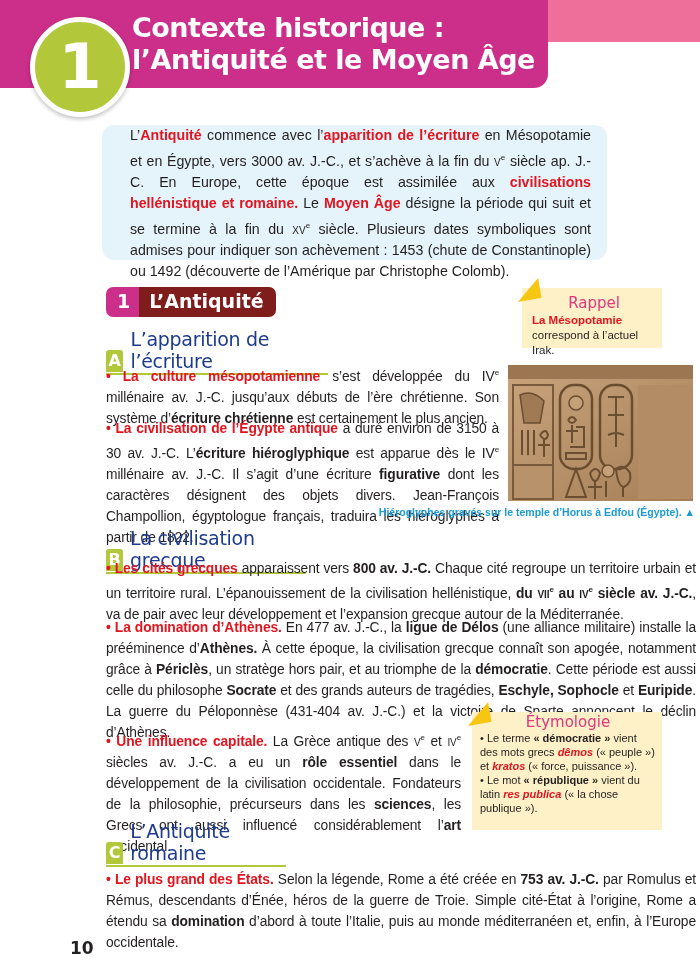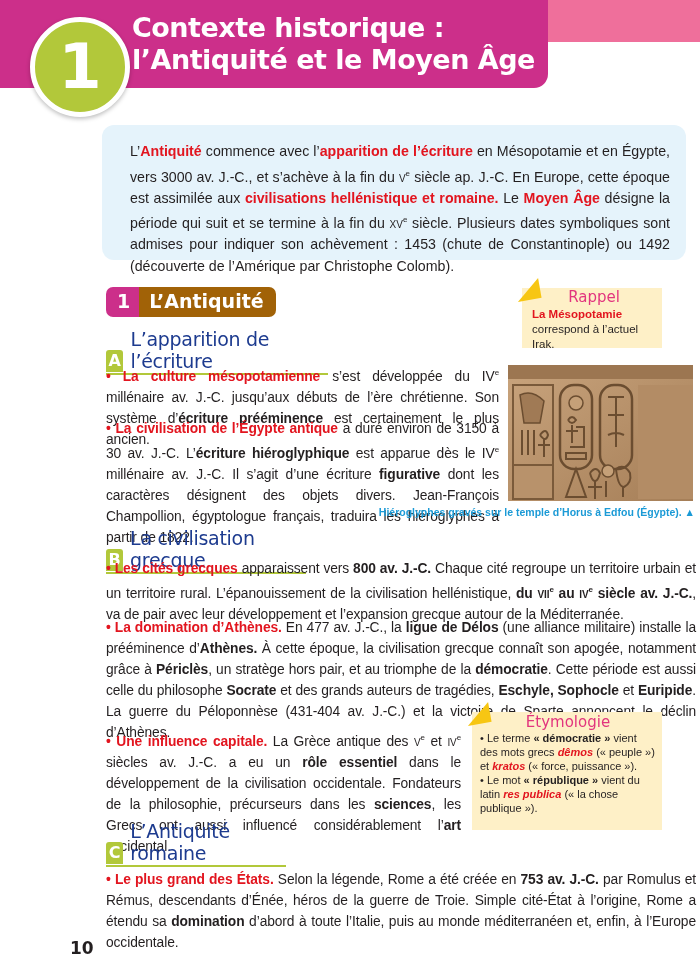--- a/index.html
+++ b/index.html
@@ -4,29 +4,29 @@
 <style>
   * { box-sizing: border-box; margin: 0; padding: 0; }
   html, body { width: 700px; height: 973px; background: #ffffff; overflow: hidden; }
   body { position: relative; font-family: "Liberation Sans", sans-serif; color: #231f20; }
   .top-band-pink { position: absolute; left: 548px; top: 0; width: 152px; height: 42px; background: #ef6f9b; }
   .title-bar { position: absolute; left: 0; top: 0; width: 548px; height: 88px; background: #cc2f8a; border-bottom-right-radius: 14px; }
   .chapter-circle { position: absolute; left: 30px; top: 17px; width: 100px; height: 100px; border-radius: 50%; background: #b2c83a; border: 5px solid #ffffff; box-shadow: 0 2px 4px rgba(0,0,0,0.25); display: flex; align-items: center; justify-content: center; }
   .chapter-number { color: #ffffff; font-weight: bold; font-size: 62px; font-family: "DejaVu Sans", sans-serif; line-height: 1; }
   .chapter-title { position: absolute; left: 132px; top: 12px; color: #ffffff; font-family: "DejaVu Sans", sans-serif; font-weight: bold; font-size: 27px; line-height: 32px; letter-spacing: -0.5px; }
 
-  .intro-box { position: absolute; left: 102px; top: 125px; width: 584px; height: 135px; background: #e5f3fb; border-radius: 12px; padding: 16px 16px 0 28px; font-size: 14.2px; line-height: 21.5px; text-align: justify; }
+  .intro-box { position: absolute; left: 102px; top: 125px; width: 505px; height: 135px; background: #e5f3fb; border-radius: 12px; padding: 0 16px 0 28px; font-size: 14.2px; line-height: 21.5px; text-align: justify; }
   .red { color: #e2151f; font-weight: bold; }
   .b { font-weight: bold; }
   .sup { font-size: 8px; vertical-align: super; }
   .sc { font-variant: small-caps; }
 
   .section-label { position: absolute; left: 106px; top: 287px; height: 30px; display: flex; border-radius: 7px; overflow: hidden; }
   .section-num { background: #cc2f8a; color: #fff; font-weight: bold; font-size: 19px; padding: 3px 9px 0 11px; font-family: "DejaVu Sans", sans-serif; }
-  .section-text { background: #a16207; color: #fff; font-weight: bold; font-size: 19px; padding: 3px 12px 0 10px; font-family: "DejaVu Sans", sans-serif; }
+  .section-text { background: #7f1d1d; color: #fff; font-weight: bold; font-size: 19px; padding: 3px 12px 0 10px; font-family: "DejaVu Sans", sans-serif; }
 
   .sub-heading { position: absolute; left: 106px; display: flex; align-items: flex-end; border-bottom: 2px solid #b2c83a; padding-bottom: 1px; }
   .sub-letter { background: #b2c83a; color: #fff; font-weight: bold; font-size: 16px; width: 20px; height: 22px; text-align: center; line-height: 22px; border-radius: 3px 3px 0 0; margin-right: 7px; font-family: "DejaVu Sans", sans-serif; }
   .sub-title { color: #1d3b8f; font-size: 19px; font-family: "DejaVu Sans", sans-serif; line-height: 22px; letter-spacing: -0.3px; }
 
   .para { position: absolute; left: 106px; font-size: 13.8px; line-height: 21px; text-align: justify; letter-spacing: -0.1px; }
 
   .caption { position: absolute; left: 300px; top: 506px; width: 395px; text-align: right; color: #1b9ad6; font-weight: bold; font-size: 10.5px; }
 
   .note-box { position: absolute; background: #fef0c7; font-size: 11.5px; line-height: 15px; }
@@ -54,34 +54,34 @@
 
 <div class="intro-box">
   <span>L’</span><span class="red">Antiquité</span><span> commence avec l’</span><span class="red">apparition de l’écriture</span><span> en Mésopotamie et en Égypte, vers 3000 av. J.-C., et s’achève à la fin du </span><span class="sc">v</span><span class="sup">e</span><span> siècle ap. J.-C. En Europe, cette époque est assimilée aux </span><span class="red">civilisations hellénistique et romaine.</span><span> Le </span><span class="red">Moyen Âge</span><span> désigne la période qui suit et se termine à la fin du </span><span class="sc">xv</span><span class="sup">e</span><span> siècle. Plusieurs dates symboliques sont admises pour indiquer son achèvement : 1453 (chute de Constantinople) ou 1492 (découverte de l’Amérique par Christophe Colomb).</span>
 </div>
 
 <div class="section-label">
   <span class="section-num">1</span>
   <span class="section-text">L’Antiquité</span>
 </div>
 
-<div class="note-box" style="left:522px; top:288px; width:140px; height:60px; padding:2px 6px 0 10px;">
+<div class="note-box" style="left:522px; top:288px; width:140px; height:60px; padding:8px 6px 0 10px;">
   <div class="note-corner"></div>
   <div class="note-title">Rappel</div>
   <div class="red" style="font-size:11.5px;">La Mésopotamie</div>
   <div>correspond à l’actuel Irak.</div>
 </div>
 
 <div class="sub-heading" style="top:328px; width:222px;">
   <span class="sub-letter">A</span>
   <span class="sub-title">L’apparition de l’écriture</span>
 </div>
 
 <div class="para" style="top:362px; width:393px;">
-  <span class="red">• La culture mésopotamienne</span><span> s’est développée du IV</span><span class="sup">e</span><span> millénaire av. J.-C. jusqu’aux débuts de l’ère chrétienne. Son système d’</span><span class="b">écriture prééminence</span><span> est certainement le plus ancien.</span>
+  <span class="red">• La culture mésopotamienne</span><span> s’est développée du IV</span><span class="sup">e</span><span> millénaire av. J.-C. jusqu’aux débuts de l’ère chrétienne. Son système d’</span><span class="b">écriture chrétienne</span><span> est certainement le plus ancien.</span>
 </div>
 
 <div class="para" style="top:418px; width:393px;">
   <span class="red">• La civilisation de l’Égypte antique</span><span> a duré environ de 3150 à 30 av. J.-C. L’</span><span class="b">écriture hiéroglyphique</span><span> est apparue dès le IV</span><span class="sup">e</span><span> millénaire av. J.-C. Il s’agit d’une écriture </span><span class="b">figurative</span><span> dont les caractères désignent des objets divers. Jean-François Champollion, égyptologue français, traduira les hiéroglyphes à partir de 1822.</span>
 </div>
 
 <div class="hiero">
   <svg width="185" height="136" viewBox="0 0 185 136">
     <defs>
       <linearGradient id="stone" x1="0" y1="0" x2="1" y2="1">

